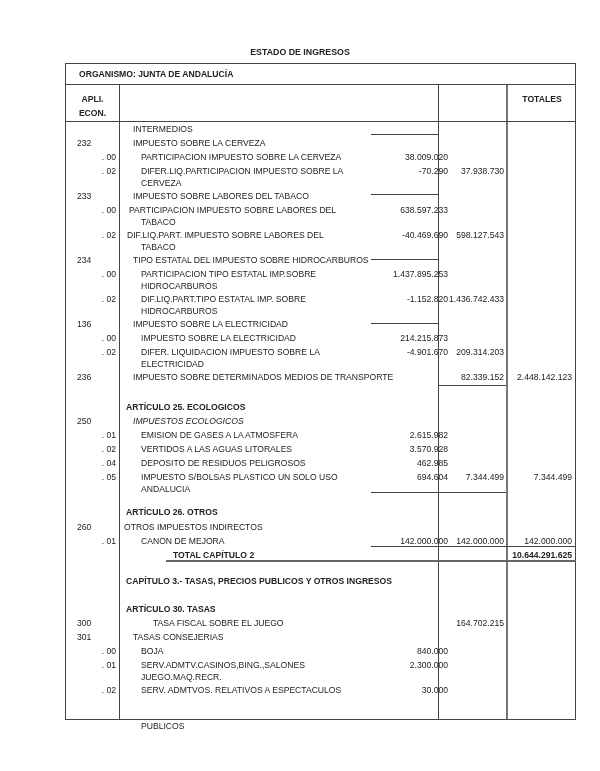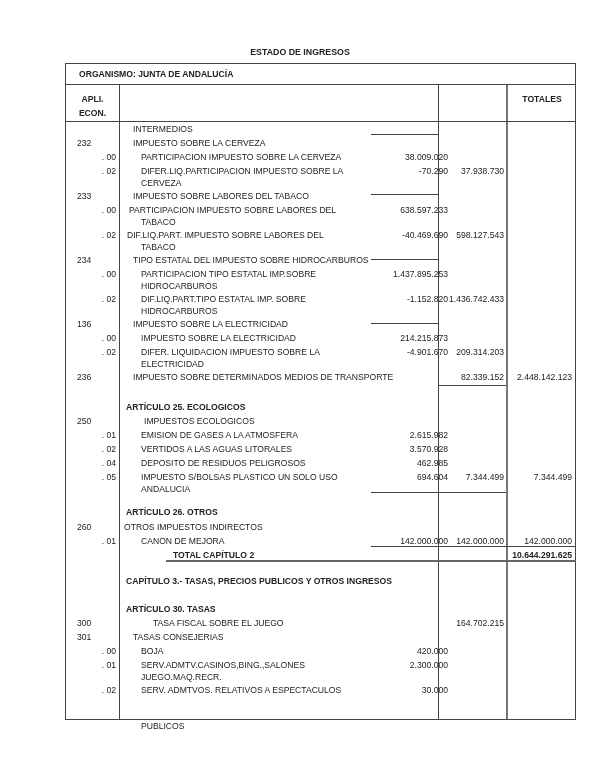--- a/index.html
+++ b/index.html
@@ -175,21 +175,21 @@
         <div class="code"></div>
         <div class="sub"></div>
         <div class="lbl bold" style="left: 60px; width: 300px;">ARTÍCULO 25.  ECOLOGICOS</div>
         <div class="amt"></div>
         <div class="tc"></div>
         <div class="tt"></div>
       </div>
       <div class="row" style="top: 352px;">
         <div class="code">250</div>
         <div class="sub"></div>
-        <div class="lbl" style="left: 78px; width: 300px;">IMPUESTOS ECOLOGICOS</div>
+        <div class="lbl" style="left: 67px; width: 300px; font-style: italic;">IMPUESTOS ECOLOGICOS</div>
         <div class="amt"></div>
         <div class="tc"></div>
         <div class="tt"></div>
       </div>
       <div class="row" style="top: 366px;">
         <div class="code"></div>
         <div class="sub">. 01</div>
         <div class="lbl" style="left: 75px; width: 228px;">EMISION DE GASES A LA ATMOSFERA</div>
         <div class="amt">2.615.982</div>
         <div class="tc"></div>
@@ -281,21 +281,21 @@
         <div class="sub"></div>
         <div class="lbl" style="left: 67px; width: 300px;">TASAS CONSEJERIAS</div>
         <div class="amt"></div>
         <div class="tc"></div>
         <div class="tt"></div>
       </div>
       <div class="row" style="top: 582px;">
         <div class="code"></div>
         <div class="sub">. 00</div>
         <div class="lbl" style="left: 75px; width: 228px;">BOJA</div>
-        <div class="amt">420.000</div>
+        <div class="amt">840.000</div>
         <div class="tc"></div>
         <div class="tt"></div>
       </div>
       <div class="row" style="top: 596px;">
         <div class="code"></div>
         <div class="sub">. 01</div>
         <div class="lbl" style="left: 75px; width: 228px;">SERV.ADMTV.CASINOS,BING.,SALONES</div>
         <div class="lbl" style="left: 75px; top: 11.5px;">JUEGO.MAQ.RECR.</div>
         <div class="amt">2.300.000</div>
         <div class="tc"></div>

